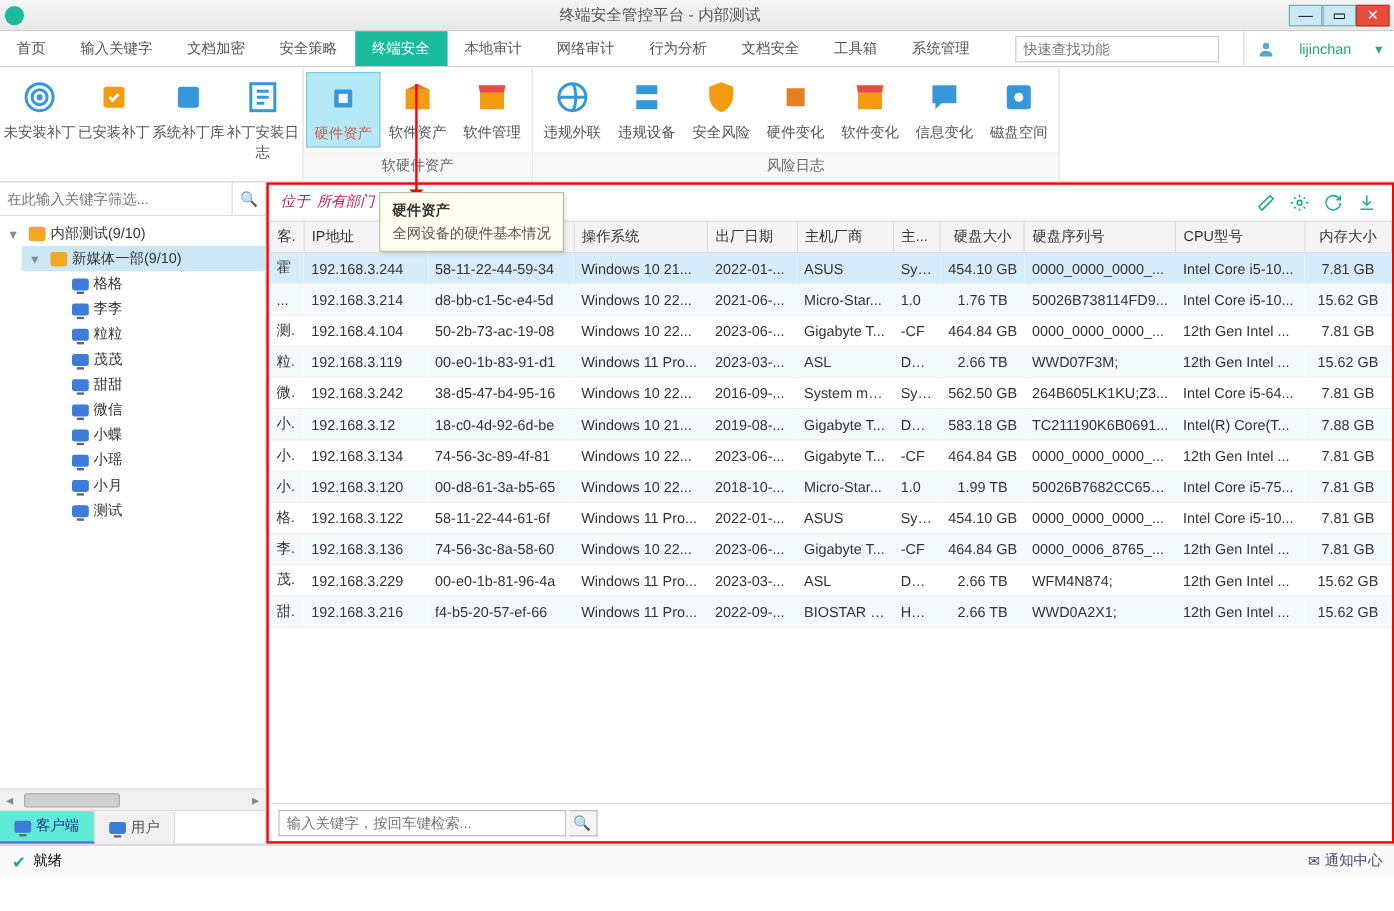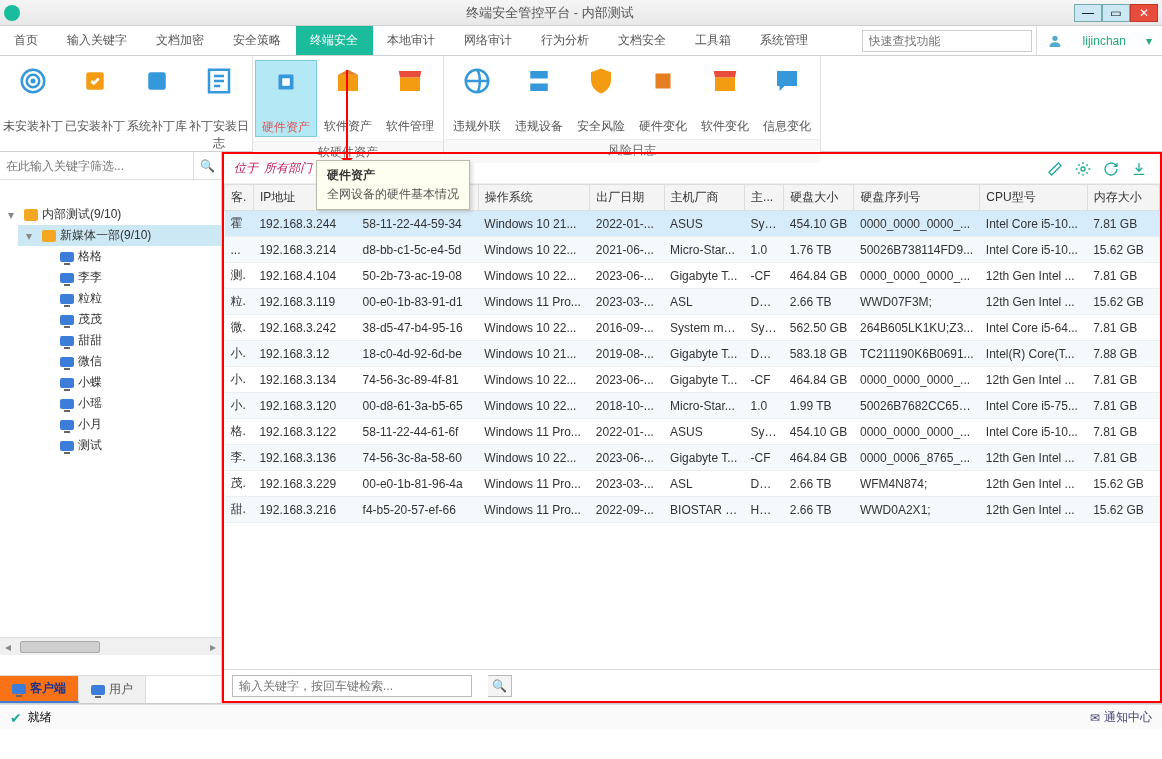--- a/index.html
+++ b/index.html
@@ -12,81 +12,81 @@
 .winbtns { display: flex; gap: 0; }
 .winbtn { width: 28px; height: 18px; display:flex; align-items:center; justify-content:center; border: 1px solid #7aa; background:#cde8f5; cursor:pointer; }
 .winbtn.close { background:#e74c3c; color:#fff; border-color:#c0392b; }
 
 
 .menubar { height: 30px; background:#fff; display:flex; align-items:center; border-bottom:1px solid #d0d0d0; }
 .menubar .tabs { display:flex; height:100%; }
 .menubar .tab { padding:0 14px; display:flex; align-items:center; color:#555; cursor:pointer; border-right:1px solid transparent; }
 .menubar .tab.active { background:#1abc9c; color:#fff;text-align:center; }
 .menubar .spacer { flex:1; }
-.menubar input.search { width:170px; height:22px; padding:0 6px; border:1px solid #ccc; margin-right:4px; }
+.menubar input.search { width:170px; height:22px; padding:0 6px; border:1px solid #ccc; margin-right:20px; }
 .menubar .user { display:flex; align-items:center; gap:20px; padding:0 10px; color:#2a7; cursor:pointer; border-left:1px solid #ddd; height:100%; }
 .menubar .user svg { width:16px; height:16px; fill:#5ac; }
 
 
 .ribbon { height: 96px; background:#fff; display:flex; border-bottom:1px solid #d0d0d0; position:relative; }
 .rgroup { display:flex; flex-direction:column; border-right:1px solid #e0e0e0; }
 .ritems { flex:1; display:flex; padding:4px 2px; }
-.ritem { width:62px; display:flex; flex-direction:column; align-items:center; justify-content:flex-start; padding-top:4px; cursor:pointer; gap:20px; }
+.ritem { width:62px; display:flex; flex-direction:column; align-items:center; justify-content:flex-start; padding-top:4px; cursor:pointer; gap:4px; }
 .ritem.active { background:#b5e8f5; border:1px solid #7fc8dd; }
 .ritem .ricon { width:34px; height:34px; display:flex; align-items:center; justify-content:center; }
 .ritem .rlabel { color:#555; font-size:12px; text-align:center; }
 .ritem.active .rlabel { color:#d55; }
 .rgrouplabel { text-align:center; color:#666; font-size:12px; padding:2px 0 4px 0; background:#f8f8f8; border-top:1px solid #eee; }
 .redarrow { position:absolute; left:346px; top:70px; width:2px; height:90px; background:red; z-index:50; }
 .redarrow::after { content:""; position:absolute; bottom:-10px; left:-5px; border:6px solid transparent; border-top-color:red; }
 
 
 .body { display:flex; height:552px; border-bottom:1px solid #ccc; }
 
 
-.sidebar { width:222px; border-right:1px solid #d0d0d0; display:flex; flex-direction:column;gap:20px; }
+.sidebar { width:222px; border-right:1px solid #d0d0d0; display:flex; flex-direction:column; }
 .sidebar .filterrow { display:flex; border-bottom:1px solid #ddd; height:28px; }
 .sidebar .filterrow input { flex:1; border:none; padding:0 6px; color:#888; }
 .sidebar .filterrow .sicon { width:28px; display:flex; align-items:center; justify-content:center; border-left:1px solid #ddd; cursor:pointer; }
 .tree { flex:1; overflow:auto; padding:4px 0; }
 .tree-item { display:flex; align-items:center; padding:2px 0 2px 8px; cursor:pointer; gap:4px; color:#333; }
 .tree-item .toggle { width:12px; color:#888; }
 .tree-item.selected { background:#cde8f5; }
 .tree-children { padding-left:18px; }
 .mon-icon { width:14px; height:10px; background:#3b7dd8; border-radius:2px; position:relative; }
 .mon-icon::after { content:""; position:absolute; bottom:-3px; left:4px; width:6px; height:2px; background:#666; }
 .org-icon { width:14px; height:12px; background:#f5a623; border-radius:2px; position:relative; }
 .sb-hscroll { height:18px; border-top:1px solid #ddd; display:flex; align-items:center; background:#f0f0f0; }
 .sb-hscroll .thumb { width:80px; height:12px; background:#cfcfcf; border:1px solid #aaa; margin-left:4px; border-radius:2px; }
 .sb-hscroll .arrow { width:16px; text-align:center; color:#888; cursor:pointer; }
 .sb-tabs { display:flex; height:28px; border-top:1px solid #ddd; }
 .sb-tab { flex:0 0 auto; padding:0 12px; display:flex; align-items:center; gap:4px; cursor:pointer; border-right:1px solid #ddd; background:#f0f0f0; color:#555; }
-.sb-tab.active { background:#f97316; color:#238; border-bottom:2px solid #3b7dd8;font-weight:bold; }
+.sb-tab.active { background:#5eead4; color:#238; border-bottom:2px solid #3b7dd8; }
 
 
 .main { flex:1; display:flex; flex-direction:column; border:2px solid red; border-left:2px solid red; position:relative; }
 .main-toolbar { height:30px; display:flex; align-items:center; padding:0 10px; gap:6px; border-bottom:1px solid #eee; }
 .main-toolbar .loc { color:#be185d;font-style:italic; }
 .main-toolbar .spacer { flex:1; }
 .main-toolbar .tbtn { width:22px; height:22px; display:flex; align-items:center; justify-content:center; cursor:pointer; color:#2a9; }
 .tooltip { position:absolute; left:92px; top:6px; background:#fffff0; border:1px solid #bba; padding:6px 10px; z-index:60; box-shadow:2px 2px 4px rgba(0,0,0,0.15); }
 .tooltip .tt-title { font-weight:bold; color:#333; margin-bottom:2px; }
 .tooltip .tt-desc { color:#555; }
 
 
 .table-wrap { flex:1; overflow:auto; }
 table { width:100%; border-collapse:collapse; table-layout:fixed; }
 th { background:#f4f4f4; border:1px solid #ddd; padding:4px 6px; text-align:left; font-weight:normal; color:#333; height:24px; white-space:nowrap; overflow:hidden; text-overflow:ellipsis; }
-th.num, td.num { text-align:left; }
+th.num, td.num { text-align:center; }
 td { border-bottom:1px solid #eee; padding:4px 6px; color:#333; height:26px; white-space:nowrap; overflow:hidden; text-overflow:ellipsis; }
 tbody tr:nth-child(even) { background:#f4f9fc; }
 tbody tr:first-child { background:#d7ecfa; }
 
 
-.bottom-search { height:32px; display:flex; align-items:center; padding:0 8px; border-top:1px solid #ddd; gap:16px; }
+.bottom-search { height:32px; display:flex; align-items:center; padding:0 8px; border-top:1px solid #ddd; gap:2px; }
 .bottom-search input { width:240px; height:22px; border:1px solid #bbb; padding:0 6px; color:#888; }
 .bottom-search .sbtn { width:24px; height:22px; border:1px solid #bbb; border-left:none; display:flex; align-items:center; justify-content:center; cursor:pointer; background:#f4f4f4; }
 
 
 .statusbar { height:26px; display:flex; align-items:center; padding:0 10px; border-top:1px solid #ddd; background:#fafafa; }
 .statusbar .check { color:#2a9; margin-right:6px; font-size:14px; }
 .statusbar .spacer { flex:1; }
 .statusbar .notify { display:flex; align-items:center; gap:4px; color:#447; cursor:pointer; }
 
 col.c-name { width:28px; }
@@ -258,20 +258,29 @@
           </div>
           <div class="rlabel">软件变化</div>
         </div>
         <div class="ritem">
           <div class="ricon">
             <svg width="30" height="30" viewBox="0 0 24 24" fill="#3498db">
               <path d="M4 4h16v12H10l-4 4v-4H4z"></path>
             </svg>
           </div>
           <div class="rlabel">信息变化</div>
+        </div>
+        <div class="ritem">
+          <div class="ricon">
+            <svg width="30" height="30" viewBox="0 0 24 24" fill="#3498db">
+              <rect x="4" y="4" width="16" height="16" rx="2"></rect>
+              <circle cx="12" cy="12" r="3" fill="#fff"></circle>
+            </svg>
+          </div>
+          <div class="rlabel">磁盘空间</div>
         </div>
       </div>
       <div class="rgrouplabel">风险日志</div>
     </div>
   </div>
 <div class="redarrow"></div>
 
 <div class="body">
 
   <div class="sidebar">

